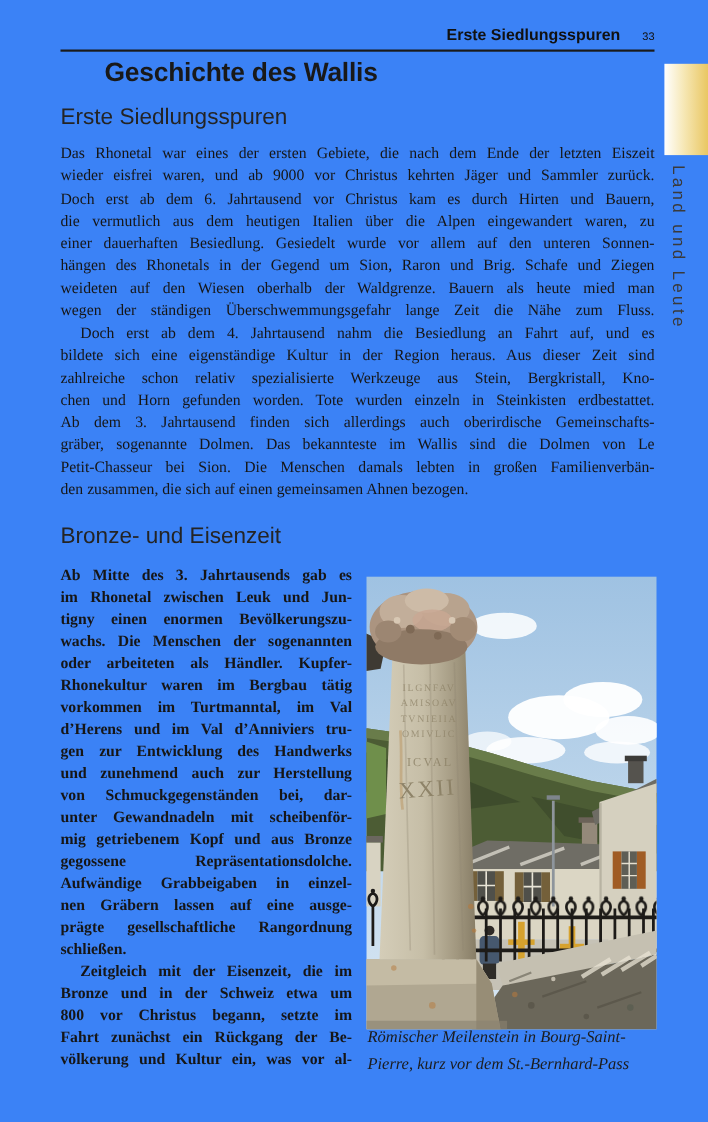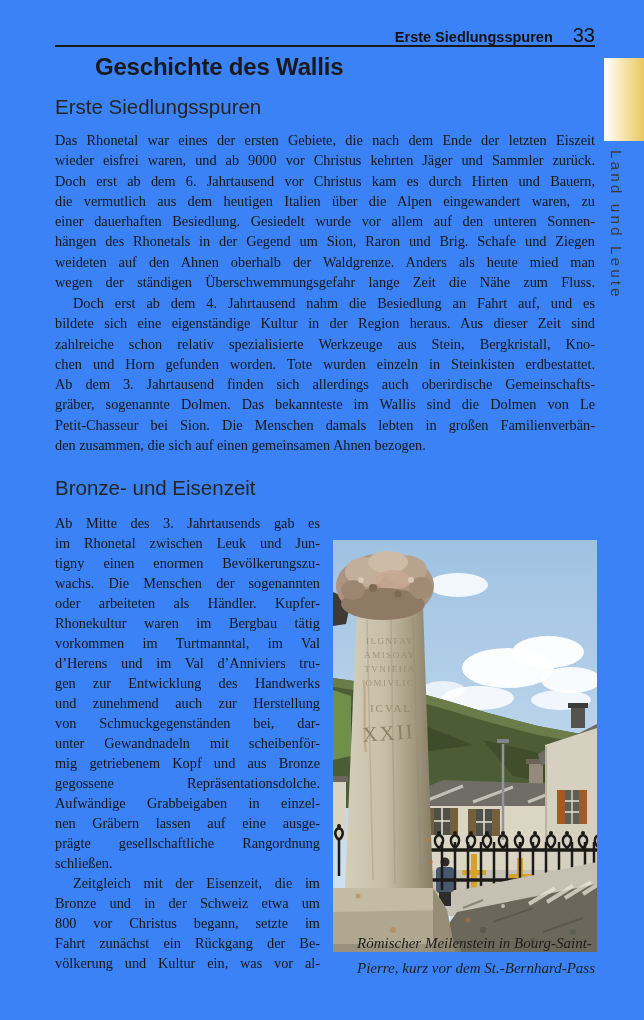--- a/index.html
+++ b/index.html
@@ -3,41 +3,41 @@
 <meta charset="utf-8">
 <style>
   html,body{margin:0;padding:0;background:#ffffff;}
   .page{position:relative;width:644px;height:1020px;background:#3b82f6;overflow:hidden;
         font-family:"Liberation Serif",serif;color:#161616;}
   .abs{position:absolute;}
   
   .header-row{top:24px;left:55px;width:540px;display:flex;justify-content:flex-end;align-items:baseline;gap:20px;
               font-family:"Liberation Sans",sans-serif;}
   .runhead{font-weight:700;font-size:14.5px;color:#111;}
-  .pagenum{font-weight:400;font-size:20px;color:#111;text-align:right;}
+  .pagenum{font-weight:400;font-size:10px;color:#111;text-align:right;}
   .head-rule{top:45px;left:55px;width:540px;height:1.6px;background:#1a1a1a;}
   
   .h1{top:53px;left:55px;font-family:"Liberation Sans",sans-serif;font-size:24px;font-weight:700;
       color:#191919;letter-spacing:-0.2px;margin-left:40px;}
   .h2{font-family:"Liberation Sans",sans-serif;font-size:20.5px;font-weight:400;color:#242424;}
   .h2-first{top:95px;left:55px;}
   .h2-second{top:476px;left:55px;}
   
   .para{left:55px;width:540px;}
   .leftcol{top:513px;left:55px;width:265px;}
   .bodyline{height:20.3px;line-height:20.3px;font-size:14.3px;color:#161616;
             text-align:justify;text-align-last:justify;white-space:normal;}
-  .leftcol .bodyline{height:20px;line-height:20px;}
+  .leftcol .bodyline{height:20px;line-height:20px;font-weight:bold;}
   .bodyline.flush{text-align-last:left;}
   .bodyline.indent{padding-left:18px;}
   .para1{top:130px;}
   .para2{top:293px;}
   
-  .photo{top:540px;left:333px;width:265px;height:412px;}
-  .caption{top:931px;left:334px;width:263px;font-style:italic;font-size:15px;line-height:25px;color:#1c1c1c;margin-left:23px;}
+  .photo{top:524px;left:333px;width:265px;height:412px;}
+  .caption{top:931px;left:334px;width:263px;font-style:italic;font-size:15px;line-height:25px;color:#1c1c1c;}
   
   .side-tab{top:58px;left:604px;width:40px;height:83px;
             background:linear-gradient(90deg,#ffffff 0%,#f6e7b4 45%,#e9c661 100%);}
   .side-label{top:150px;left:607px;writing-mode:vertical-rl;font-family:"Liberation Sans",sans-serif;
               font-size:15.5px;letter-spacing:3px;color:#3a3a3a;}
 </style>
 </head>
 <body>
 
 <div class="page">
@@ -51,21 +51,21 @@
   <div class="abs h1">Geschichte des Wallis</div>
   <div class="abs h2 h2-first">Erste Siedlungsspuren</div>
 
   <div class="abs para para1">
       <div class="bodyline">Das Rhonetal war eines der ersten Gebiete, die nach dem Ende der letzten Eiszeit</div>
       <div class="bodyline">wieder eisfrei waren, und ab 9000 vor Christus kehrten Jäger und Sammler zurück.</div>
       <div class="bodyline">Doch erst ab dem 6. Jahrtausend vor Christus kam es durch Hirten und Bauern,</div>
       <div class="bodyline">die vermutlich aus dem heutigen Italien über die Alpen eingewandert waren, zu</div>
       <div class="bodyline">einer dauerhaften Besiedlung. Gesiedelt wurde vor allem auf den unteren Sonnen-</div>
       <div class="bodyline">hängen des Rhonetals in der Gegend um Sion, Raron und Brig. Schafe und Ziegen</div>
-      <div class="bodyline">weideten auf den Ahnen oberhalb der Waldgrenze. Anders als heute mied man</div>
+      <div class="bodyline">weideten auf den Wiesen oberhalb der Waldgrenze. Bauern als heute mied man</div>
       <div class="bodyline">wegen der ständigen Überschwemmungsgefahr lange Zeit die Nähe zum Fluss.</div>
     </div>
   <div class="abs para para2">
       <div class="bodyline indent">Doch erst ab dem 4. Jahrtausend nahm die Besiedlung an Fahrt auf, und es</div>
       <div class="bodyline">bildete sich eine eigenständige Kultur in der Region heraus. Aus dieser Zeit sind</div>
       <div class="bodyline">zahlreiche schon relativ spezialisierte Werkzeuge aus Stein, Bergkristall, Kno-</div>
       <div class="bodyline">chen und Horn gefunden worden. Tote wurden einzeln in Steinkisten erdbestattet.</div>
       <div class="bodyline">Ab dem 3. Jahrtausend finden sich allerdings auch oberirdische Gemeinschafts-</div>
       <div class="bodyline">gräber, sogenannte Dolmen. Das bekannteste im Wallis sind die Dolmen von Le</div>
       <div class="bodyline">Petit-Chasseur bei Sion. Die Menschen damals lebten in großen Familienverbän-</div>

